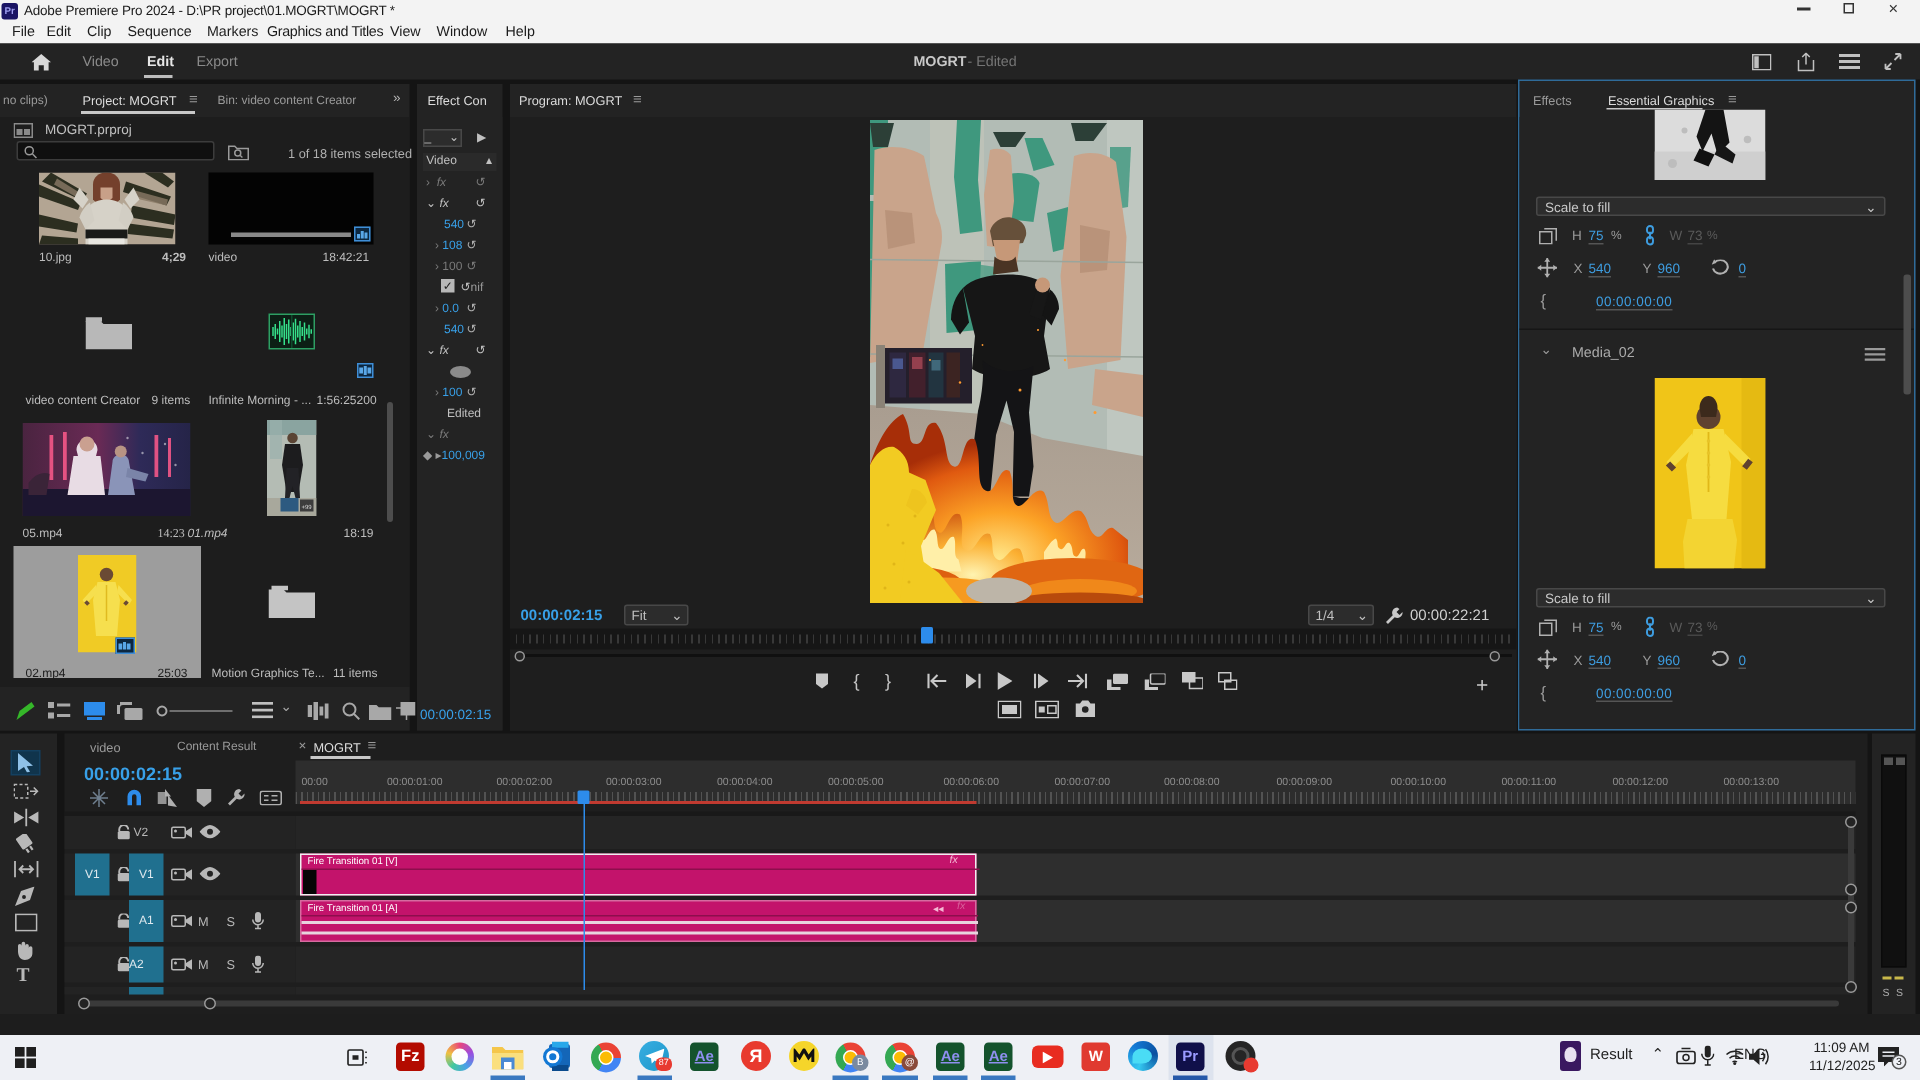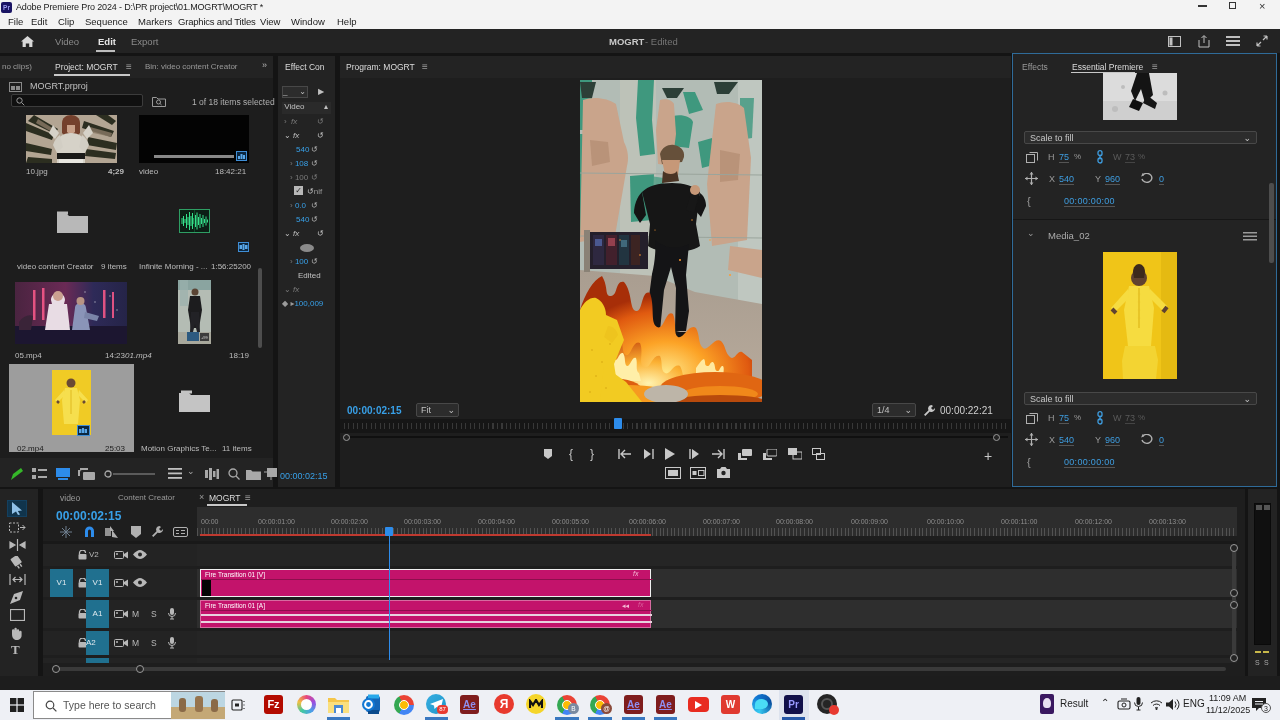--- a/index.html
+++ b/index.html
@@ -4,21 +4,21 @@
 html,body{width:1280px;height:720px;overflow:hidden;background:#141414;font-family:"Liberation Sans",sans-serif;}
 #app{position:absolute;top:0;left:0;width:1280px;height:720px;}
 .abs{position:absolute;}
 .blue{color:#38a0e8;}
 .gry{color:#c4c4c4;}
 .panel{position:absolute;background:#232323;}
 .ptab{font-size:8.5px;color:#9a9a9a;}
 .ptab.on{color:#dcdcdc;}
 .lbl{position:absolute;font-size:8px;color:#bdbdbd;white-space:nowrap;}
 svg{display:block;}
-.tbi.ae{width:19px;height:19px;background:#7f1d1d;border-radius:3px;color:#8f8ff0;font-weight:bold;font-size:10px;text-align:center;line-height:19px;text-decoration:underline;}
+.tbi.ae{width:19px;height:19px;background:#14532d;border-radius:3px;color:#8f8ff0;font-weight:bold;font-size:10px;text-align:center;line-height:19px;text-decoration:underline;}
 .chrome{width:20px;height:20px;border-radius:50%;background:conic-gradient(from -30deg,#ea4335 0 120deg,#4285f4 120deg 240deg,#34a853 240deg 360deg);}
 .chrome::after{content:"";position:absolute;left:5px;top:5px;width:10px;height:10px;border-radius:50%;background:#fbbc05;border:1.5px solid #fff;box-sizing:border-box;}
 .egr{position:absolute;font-size:9px;color:#9a9a9a;}
 .egr.v{color:#3e9de0;border-bottom:1px solid #555;padding-bottom:0px;}
 .egr.d{color:#5a5a5a;}
 </style></head>
 <body>
 <div id="app">
 
 <div class="abs" style="left:0;top:0;width:1280px;height:13.5px;background:#f3f3f3;">
@@ -216,21 +216,21 @@
         <rect x="0" y="52" width="33" height="12" fill="#a8a89c"></rect>
         <circle cx="17" cy="12" r="3.5" fill="#5a4434"></circle>
         <path d="M12 16h10l2 14-3 18h-8l-3-18z" fill="#1c1c1e"></path>
         <path d="M13 32h8l1 20h-3l-2-8-2 8h-3z" fill="#222226"></path>
         <rect x="9" y="52" width="12" height="9" fill="#2d5a80"></rect>
         <rect x="22" y="53" width="9" height="8" fill="#3c3c3c"></rect>
         <text x="23" y="59" font-size="4" fill="#ddd">+99</text>
       </svg>
     </div>
     <span class="lbl" style="left:15px;top:273px;">05.mp4</span>
-        <span class="lbl" style="left:105px;top:273px;">14:23</span>
+        <span class="lbl" style="left:105px;top:273px;font-family:Liberation Serif, serif;">14:23</span>
     <span class="lbl" style="left:125px;top:273px;font-style:italic;">01.mp4</span>
         <span class="lbl" style="left:229px;top:273px;">18:19</span>
 
     <div class="abs" style="left:9px;top:286px;width:125px;height:88px;background:#9d9d9d;"></div>
     <div class="abs" style="left:52px;top:292px;width:39px;height:65px;" id="th7">
       <svg width="39" height="65" viewBox="0 0 39 65">
         <rect width="39" height="65" fill="#f0cb25"></rect>
         <circle cx="19" cy="13" r="4.5" fill="#6a4a34"></circle>
         <path d="M13 18h12l3 12-2 24H12l-2-24z" fill="#f6df4e"></path>
         <path d="M12 20L3 30l2 3 8-8zM27 20l9 10-2 3-8-8z" fill="#f6df4e"></path>
@@ -546,21 +546,21 @@
     <svg class="abs" style="left:377px;top:388px;" width="13" height="12" viewBox="0 0 13 12">
           <path d="M0 3h3l1.5-2h4L10 3h3v9H0z" fill="#c8c8c8"></path>
           <circle cx="6.5" cy="7" r="2.2" fill="#232323"></circle>
         </svg>
     <span class="abs" style="left:644px;top:370px;color:#c8c8c8;font-size:14px;">+</span>
   </div>
 </div>
 
 <div class="panel" style="left:1012px;top:53px;width:265px;height:434px;border:1px solid #2f6b99;background:#232323;" id="egpanel">
   <span class="ptab abs" style="left:9px;top:8px;">Effects</span>
-  <span class="ptab on abs" style="left:59px;top:8px;">Essential Premiere</span>
+  <span class="ptab on abs" style="left:59px;top:8px;">Essential Graphics</span>
   <div class="abs" style="left:58px;top:17.5px;width:64px;height:1.5px;background:#c8c8c8;"></div>
   <span class="abs" style="left:139px;top:7px;color:#9a9a9a;font-size:10px;">≡</span>
   <div class="abs" style="left:0;top:24px;width:263px;height:408px;background:#232323;">
     <div class="abs" style="left:90px;top:-5px;width:74px;height:47px;" id="egt1">
       <svg width="74" height="47" viewBox="0 0 74 47">
         <rect width="74" height="47" fill="#dcdcdc"></rect>
         <rect y="28" width="74" height="19" fill="#cfcfcf"></rect>
         <path d="M34 0l-6 18 4 10 6-12 4 14 8-8-4-22z" fill="#141414"></path>
         <path d="M30 26l-4 8 10 4 4-8z" fill="#101010"></path>
         <path d="M44 22l10 8-2 6-12-6z" fill="#161616"></path>
@@ -720,21 +720,21 @@
       </svg>
   <svg class="abs" style="left:10px;top:138px;" width="14" height="13" viewBox="0 0 14 13">
         <path d="M2 7V3.5a1.2 1.2 0 0 1 2.4 0V2a1.2 1.2 0 0 1 2.4 0v1.5a1.2 1.2 0 0 1 2.4 0V5a1.2 1.2 0 0 1 2.4 0v3.5c0 2.5-2 4.5-5 4.5S2 10.5 2 7z" fill="#b8b8b8"></path>
       </svg>
   <span class="abs" style="left:11px;top:153px;font-size:13px;color:#b8b8b8;font-family:'Liberation Serif',serif;font-weight:bold;">T</span>
 </div>
 
 <div class="panel" style="left:43px;top:489px;width:1202px;height:187px;background:#1e1e1e;" id="timeline">
 
   <span class="ptab abs" style="left:17px;top:4px;">video</span>
-  <span class="ptab abs" style="left:75px;top:4px;font-size:8px;">Content Creator</span>
+  <span class="ptab abs" style="left:75px;top:4px;font-size:8px;">Content Result</span>
   <span class="abs" style="left:156px;top:3px;color:#9a9a9a;font-size:9px;">×</span>
   <span class="ptab on abs" style="left:166px;top:4px;">MOGRT</span>
   <span class="abs" style="left:202px;top:3px;color:#9a9a9a;font-size:10px;">≡</span>
   <div class="abs" style="left:164px;top:15px;width:40px;height:1.5px;background:#c8c8c8;"></div>
 
   <span class="abs blue" style="left:13px;top:20px;font-size:12px;font-weight:bold;">00:00:02:15</span>
   <svg class="abs" style="left:17px;top:37px;" width="12" height="12" viewBox="0 0 12 12">
         <g stroke="#6f7f8f" stroke-width="1">
           <path d="M6 0v12M0 6h12M2 2l8 8M10 2l-8 8"></path>
         </g>
@@ -910,32 +910,20 @@
 <div class="abs" style="left:0;top:690px;width:1280px;height:30px;background:#eef0f5;" id="taskbar">
   <svg class="abs" style="left:10px;top:8px;" width="14" height="14" viewBox="0 0 14 14">
         <g fill="#1f1f1f">
           <rect x="0" y="0" width="6.4" height="6.4"></rect>
           <rect x="7.6" y="0" width="6.4" height="6.4"></rect>
           <rect x="0" y="7.6" width="6.4" height="6.4"></rect>
           <rect x="7.6" y="7.6" width="6.4" height="6.4"></rect>
         </g>
       </svg>
   <div class="abs" style="left:33px;top:691px;"></div>
-  <div class="abs" style="left:33px;top:1px;width:192px;height:28px;background:#ffffff;border:1px solid #8a8a8a;">
-    <svg class="abs" style="left:11px;top:8px;" width="12" height="12" viewBox="0 0 12 12">
-          <circle cx="5" cy="5" r="3.8" fill="none" stroke="#444" stroke-width="1.2"></circle>
-          <path d="M8 8l3.4 3.4" stroke="#444" stroke-width="1.2"></path>
-        </svg>
-    <span class="abs" style="left:29px;top:7px;font-size:10.5px;color:#555;">Type here to search</span>
-    <div class="abs" style="left:137px;top:0;width:54px;height:27px;background:linear-gradient(#bcd6e2 0 55%,#c4a876 55% 100%);overflow:hidden;">
-      <div class="abs" style="left:8px;top:6px;width:7px;height:14px;background:#8a6a48;border-radius:3px;"></div>
-      <div class="abs" style="left:24px;top:4px;width:8px;height:16px;background:#96744e;border-radius:3px;"></div>
-      <div class="abs" style="left:40px;top:7px;width:7px;height:13px;background:#8a6a48;border-radius:3px;"></div>
-    </div>
-  </div>
   <svg class="abs" style="left:231px;top:8px;" width="15" height="14" viewBox="0 0 15 14">
         <g fill="none" stroke="#222" stroke-width="1.1">
           <rect x="1" y="2" width="10" height="10" rx="1"></rect>
           <path d="M13 3v1M13 6.5v1M13 10v1"></path>
         </g>
         <path d="M4 5.5h4v3H4z" fill="#222"></path>
       </svg>
   <div class="abs tbi" style="left:264px;top:5px;width:19px;height:19px;background:#b30b00;border-radius:3px;color:#fff;font-weight:bold;font-size:11px;text-align:center;line-height:19px;">Fz</div>
   <div class="abs tbi" style="left:297px;top:5px;width:19px;height:19px;border-radius:50%;background:conic-gradient(#e8467c,#9a4de0,#4aa0e8,#42c8a0,#f0c040,#e8467c);">
         <div style="position:absolute;left:4px;top:4px;width:11px;height:11px;border-radius:50%;background:#fdfdfd;"></div>
@@ -1017,21 +1005,21 @@
   <svg class="abs" style="left:1150px;top:9px;" width="13" height="11" viewBox="0 0 13 11">
         <g fill="none" stroke="#222">
           <path d="M1 4a8 8 0 0 1 11 0M3 6.5a5 5 0 0 1 7 0M5 9a2.5 2.5 0 0 1 3 0"></path>
         </g>
         <circle cx="6.5" cy="10" r="1" fill="#222"></circle>
       </svg>
   <svg class="abs" style="left:1166px;top:8px;" width="14" height="13" viewBox="0 0 14 13">
         <path d="M0 4.5h3L7 1v11L3 8.5H0z" fill="#222"></path>
         <path d="M9 3.5a5 5 0 0 1 0 6M11 1.5a8 8 0 0 1 0 10" fill="none" stroke="#222"></path>
       </svg>
-  <span class="abs" style="left:1183px;top:8px;font-size:10px;color:#222;">ENG</span>
+  <span class="abs" style="left:1156px;top:8px;font-size:10px;color:#222;">ENG</span>
   <span class="abs" style="left:1209px;top:3px;font-size:9px;color:#222;">11:09 AM</span>
   <span class="abs" style="left:1206px;top:15px;font-size:9px;color:#222;">11/12/2025</span>
   <svg class="abs" style="left:1252px;top:8px;" width="15" height="13" viewBox="0 0 15 13">
         <path d="M0 0h14v10H7l-3 3v-3H0z" fill="#222"></path>
         <path d="M3 3.5h8M3 6h8" stroke="#eef0f5" stroke-width="1"></path>
       </svg>
   <div class="abs" style="left:1261px;top:13px;width:10px;height:10px;border-radius:50%;border:1px solid #555;background:#eef0f5;color:#222;font-size:7px;text-align:center;line-height:10px;">3</div>
 </div>
 
 </div>

